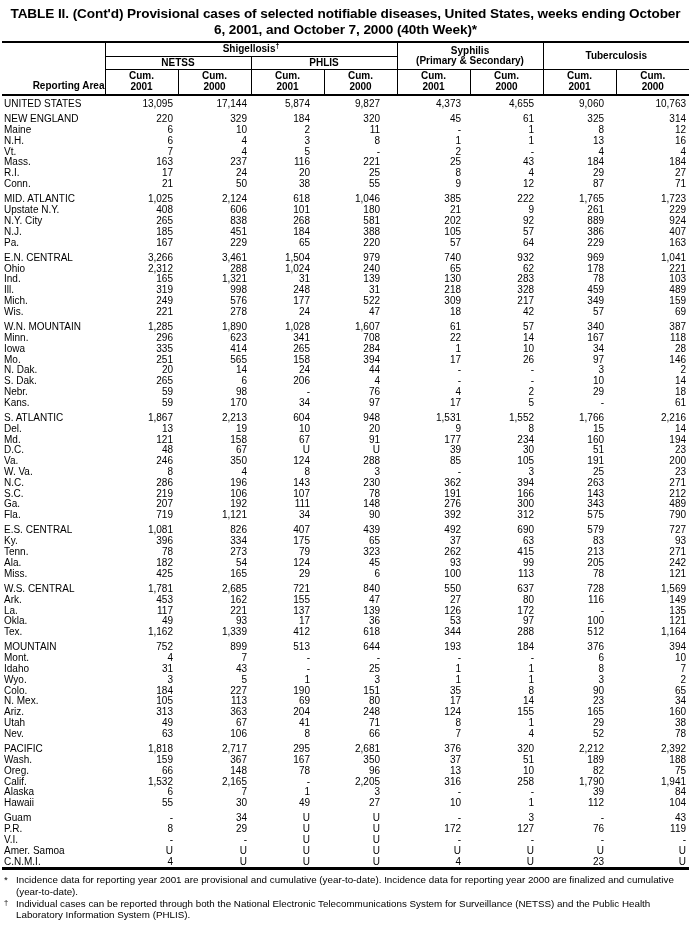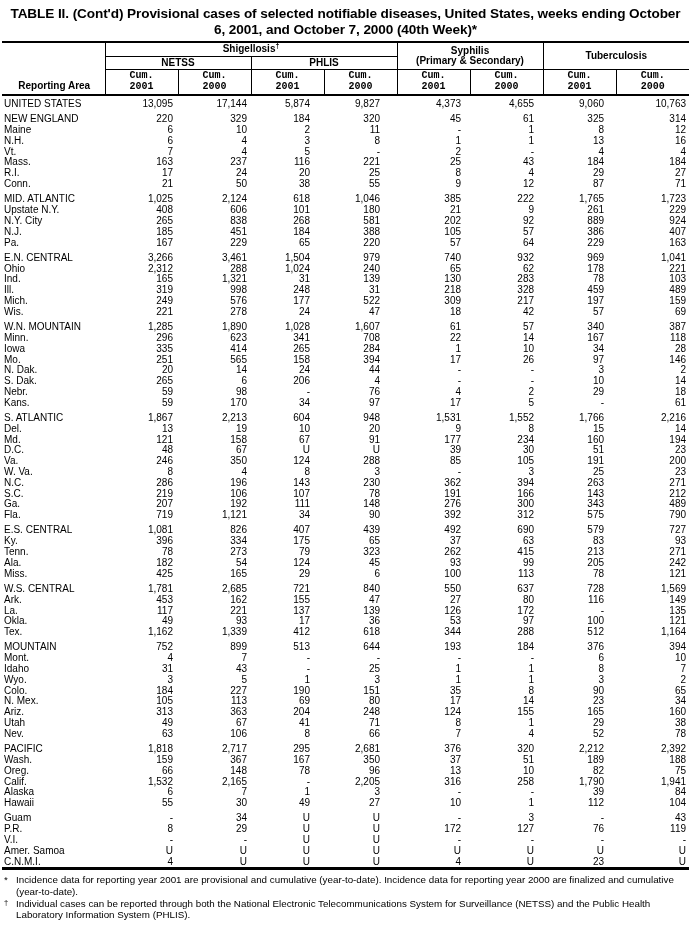--- a/index.html
+++ b/index.html
@@ -18,29 +18,28 @@
     width:687px; border-collapse:collapse; table-layout:fixed;
     border-top:2.5px solid #000; border-bottom:3px solid #000;
   }
   col.c-area { width:103px; }
   col.c-val  { width:73px; }
   thead th {
     font-weight:bold; font-size:10px; text-align:center;
     vertical-align:middle; padding:1px 0; line-height:10.5px;
   }
   th.ra {
-    text-align:center; vertical-align:bottom;
+    text-align:right; vertical-align:bottom;
     padding:0 0 3px 2px; border-bottom:2.5px solid #000;
   }
   .bl { border-left:1.8px solid #000; }
   .bb { border-bottom:1.8px solid #000; }
   tr.cum-row th {
     border-left:1.8px solid #000; border-bottom:2.5px solid #000;
     padding:1px 0 2px 0;
-    font-family:Liberation Mono, monospace;
   }
   sup.dag { font-size:7px; vertical-align:super; line-height:0; }
   tbody td {
     font-size:10px; line-height:10.8px; height:10.8px;
     white-space:nowrap; text-align:right; padding:0;
   }
   tbody td.area { text-align:left; padding-left:2px; }
   tbody.section tr:first-child td { padding-top:4.5px; height:15.3px; }
   tbody.section:first-of-type tr:first-child td { padding-top:3px; height:13.8px;margin-top:25px; }
   td.val:nth-child(2) { padding-right:5px; }
@@ -322,21 +321,21 @@
           <td class="val">489</td>
         </tr>
         <tr>
           <td class="area">Mich.</td>
           <td class="val">249</td>
           <td class="val">576</td>
           <td class="val">177</td>
           <td class="val">522</td>
           <td class="val">309</td>
           <td class="val">217</td>
-          <td class="val">197</td>
+          <td class="val">349</td>
           <td class="val">159</td>
         </tr>
         <tr>
           <td class="area">Wis.</td>
           <td class="val">221</td>
           <td class="val">278</td>
           <td class="val">24</td>
           <td class="val">47</td>
           <td class="val">18</td>
           <td class="val">42</td>

